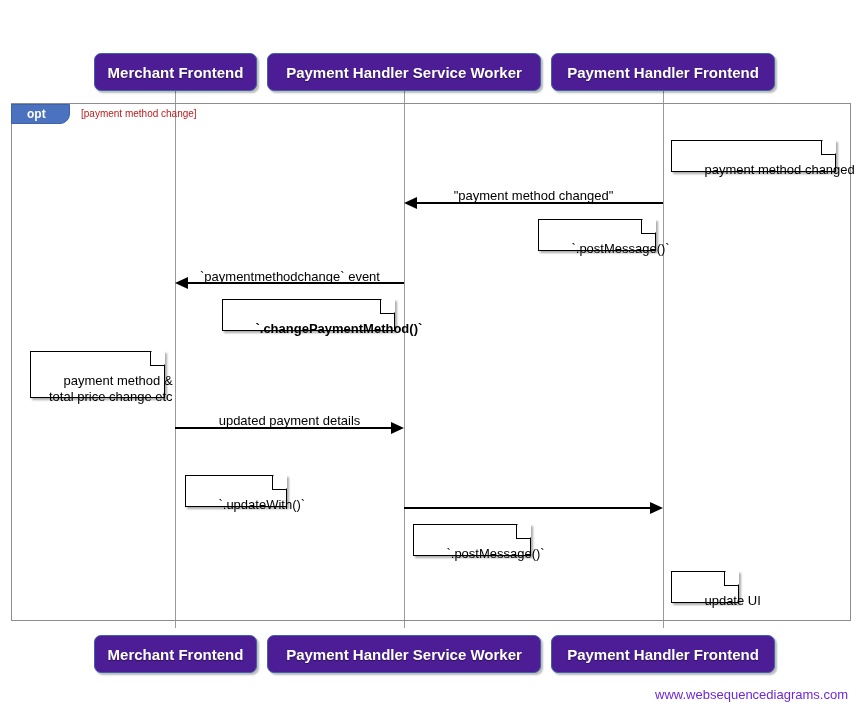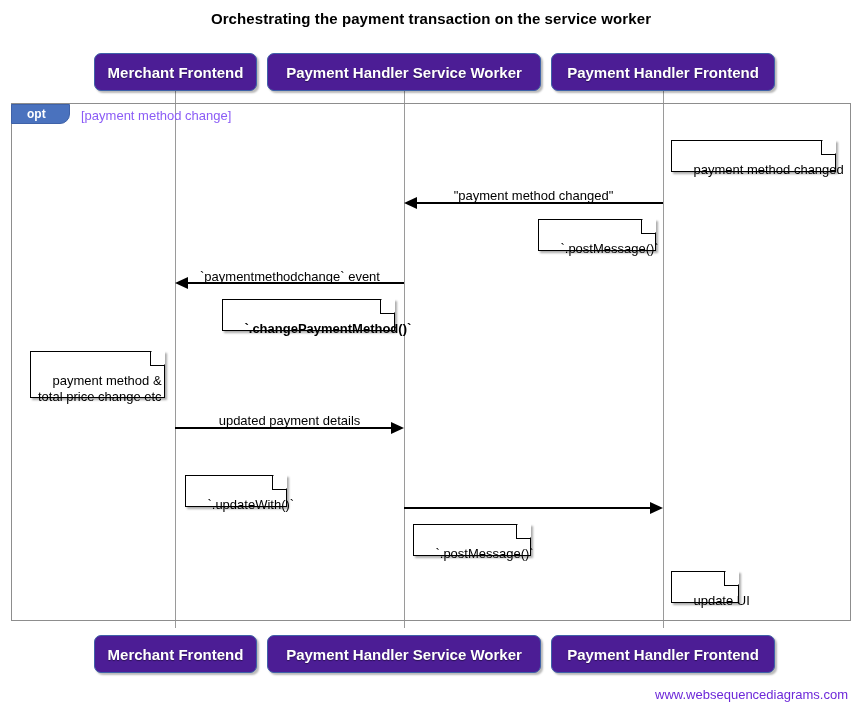--- a/index.html
+++ b/index.html
@@ -74,22 +74,22 @@
     font-weight: bold;
     display: flex;
     align-items: center;
     padding-left: 15px;
     box-sizing: border-box;
     border-bottom-right-radius: 10px;
     border-top-left-radius: 0;
   }
   .frame-guard {
     position: absolute;
-    font-size: 13px;
-    color: #8b5cf6;
+    font-size: 10px;
+    color: #b91c1c;
     white-space: nowrap;
   }
 
   
   .msg-line {
     position: absolute;
     height: 2px;
     background: #000000;
   }
   .arrowhead {
@@ -114,21 +114,21 @@
   }
 
   
   .note {
     position: absolute;
     box-sizing: border-box;
     background: #ffffff;
     border: 1px solid #000000;
     font-size: 13px;
     color: #000000;
-    padding: 5px 8px 5px 7px;
+    padding: 5px 8px 5px 18px;
     line-height: 16px;
     white-space: pre;
     box-shadow: 2px 2px 2px rgba(0,0,0,0.33);
   }
   .note-fold {
     position: absolute;
     top: 0;
     right: 0;
     width: 13px;
     height: 13px;
@@ -154,21 +154,20 @@
     bottom: 8px;
     font-size: 13px;
     color: #6d28d9;
   }
 </style>
 </head>
 <body>
 
 <div id="canvas">
 
-  <div class="diagram-title">Orchestrating the payment transaction on the service worker</div>
 
   <div class="lifeline" style="left:175px; top:88px; height:540px;"></div>
   <div class="lifeline" style="left:404px; top:88px; height:540px;"></div>
   <div class="lifeline" style="left:663px; top:88px; height:540px;"></div>
 
   <div class="participant" style="left:94px; top:53px; width:163px;">
     <span>Merchant Frontend</span>
   </div>
   <div class="participant" style="left:267px; top:53px; width:274px;">
     <span>Payment Handler Service Worker</span>

